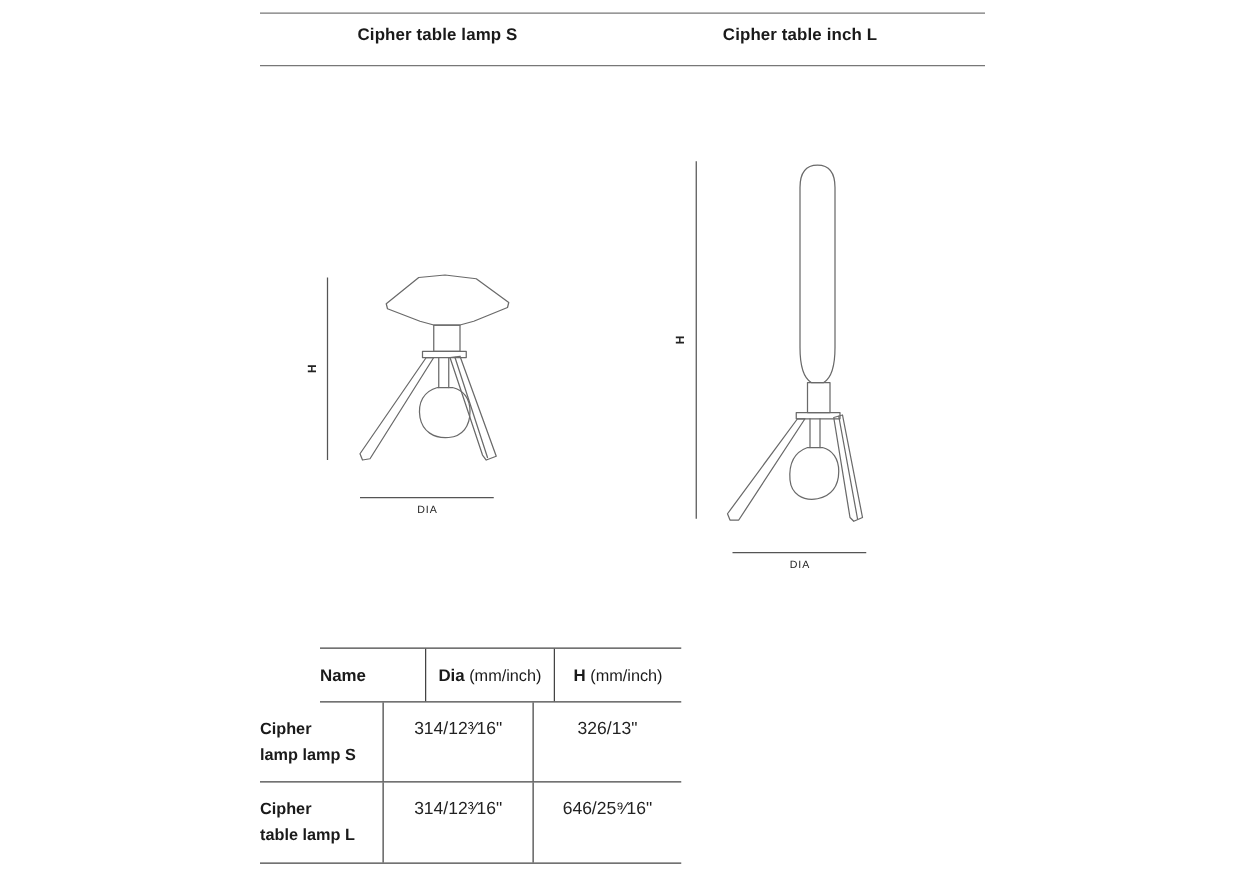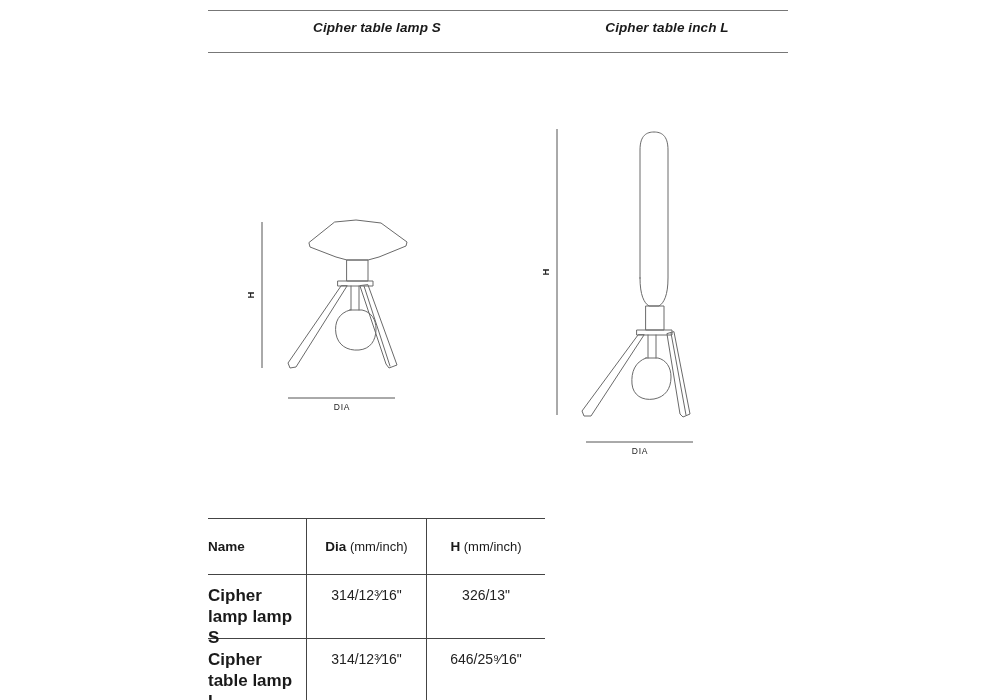--- a/index.html
+++ b/index.html
@@ -3,46 +3,46 @@
 <meta charset="utf-8">
 <style>
   html,body{margin:0;padding:0;background:#fff;}
   body{font-family:"Liberation Sans",sans-serif;color:#1a1a1a;}
   #page{position:relative;width:1000px;height:700px;background:#ffffff;overflow:hidden;}
 
   
   .rule{position:absolute;left:208px;width:580px;height:0;border-top:1px solid #777;}
   .rule.top{top:10px;}
   .rule.bottom{top:52px;}
-  .titles{position:absolute;left:232px;top:20px;width:580px;display:flex;font-style:italic;}
+  .titles{position:absolute;left:205px;top:20px;width:580px;display:flex;}
   .titles .title{flex:1;text-align:center;font-size:13.5px;font-weight:bold;letter-spacing:.1px;}
 
   
   .drawing{position:absolute;}
   .drawing svg{display:block;}
   .draw-stroke{fill:none;stroke:#6a6a6a;stroke-width:1;stroke-linejoin:round;stroke-linecap:round;}
   .dim-stroke{fill:none;stroke:#555;stroke-width:1;}
   .dim-text{font-family:"Liberation Sans",sans-serif;font-size:8.5px;fill:#222;letter-spacing:.8px;}
   .h-text{font-family:"Liberation Sans",sans-serif;font-size:9.5px;font-weight:bold;fill:#222;}
 
   
   .spec-table{position:absolute;left:208px;top:518px;width:337px;}
   .t-row{display:flex;box-sizing:border-box;}
-  .t-head{height:57px;border-top:1px solid #444;border-bottom:1px solid #444;}
+  .t-head{height:44px;border-top:1px solid #444;border-bottom:1px solid #444;margin-left:48px;}
   .t-body1{height:64px;border-bottom:1px solid #444;}
   .t-body2{height:65px;border-bottom:1px solid #444;}
   .t-cell{box-sizing:border-box;}
   .c-name{width:98px;}
   .c-dia{width:120px;border-left:1px solid #444;text-align:center;}
   .c-h{width:119px;border-left:1px solid #444;text-align:center;}
   .t-head .t-cell{display:flex;align-items:center;font-size:13px;}
   .t-head .c-dia,.t-head .c-h{justify-content:center;}
   .t-head .bold{font-weight:bold;font-size:13.5px;}
   .t-head .rest{font-weight:normal;white-space:pre;}
-  .name-cell{padding-top:10px;font-weight:bold;font-size:17px;line-height:21px;}
+  .name-cell{padding-top:10px;font-weight:bold;font-size:13px;line-height:21px;}
   .val-cell{padding-top:12px;font-size:14px;color:#222;}
 </style>
 </head>
 <body>
 
 <div id="page">
 
   <div class="rule top"></div>
   <div class="titles">
     <div class="title">Cipher table lamp S</div>

